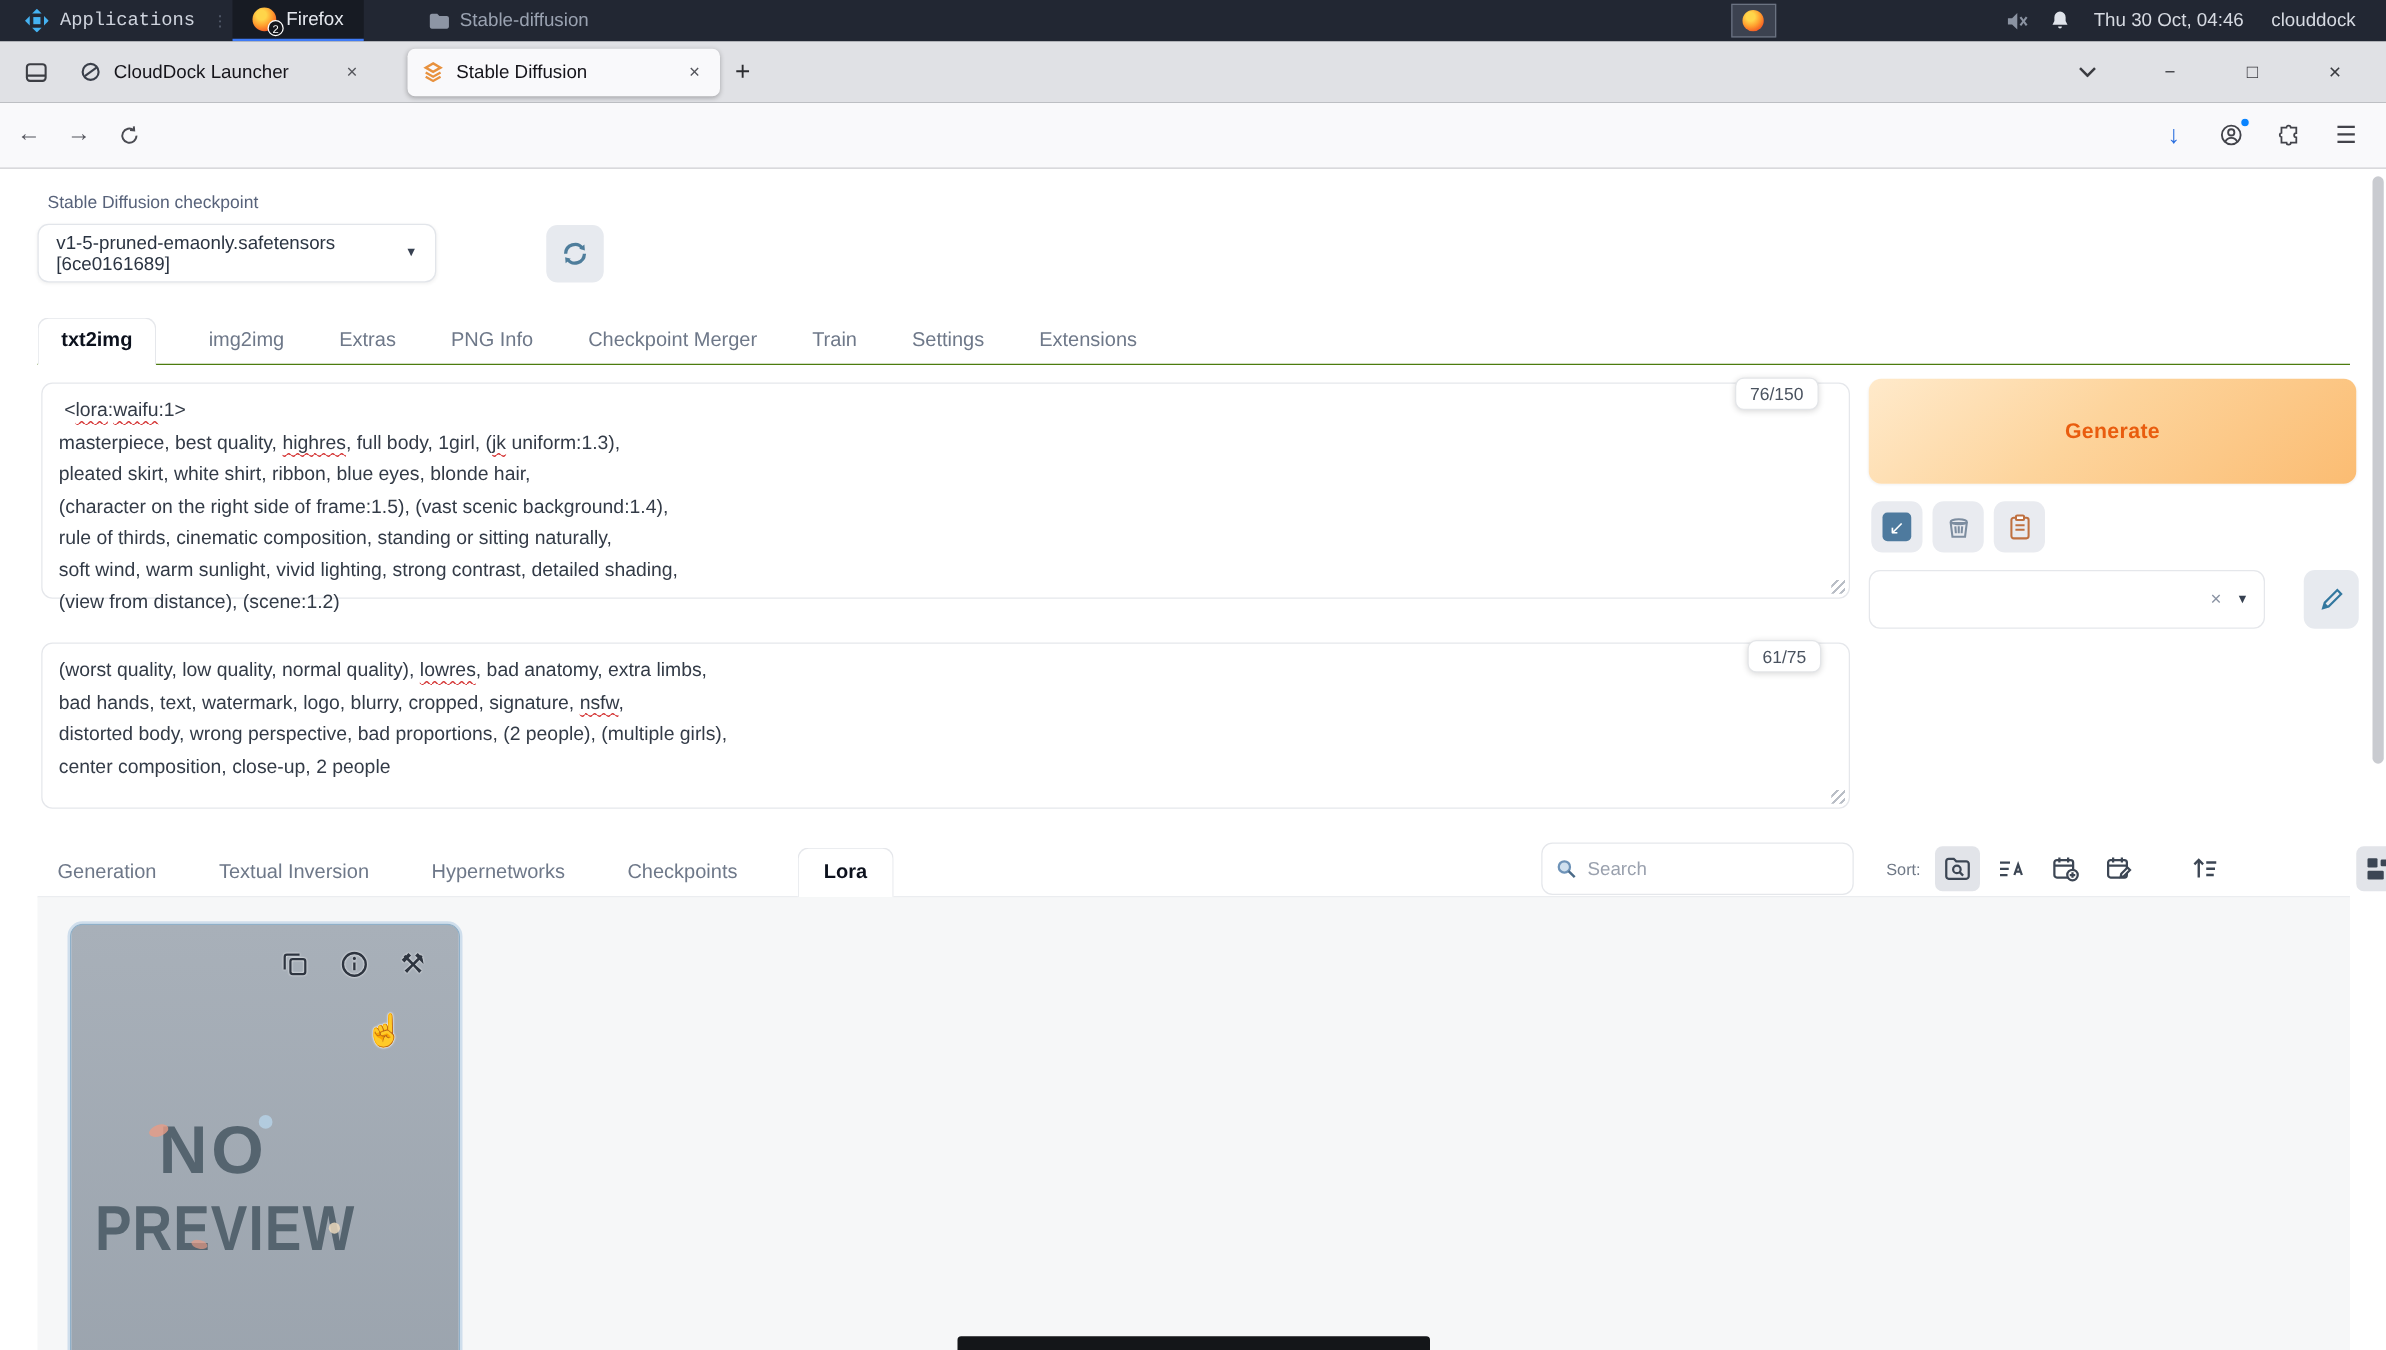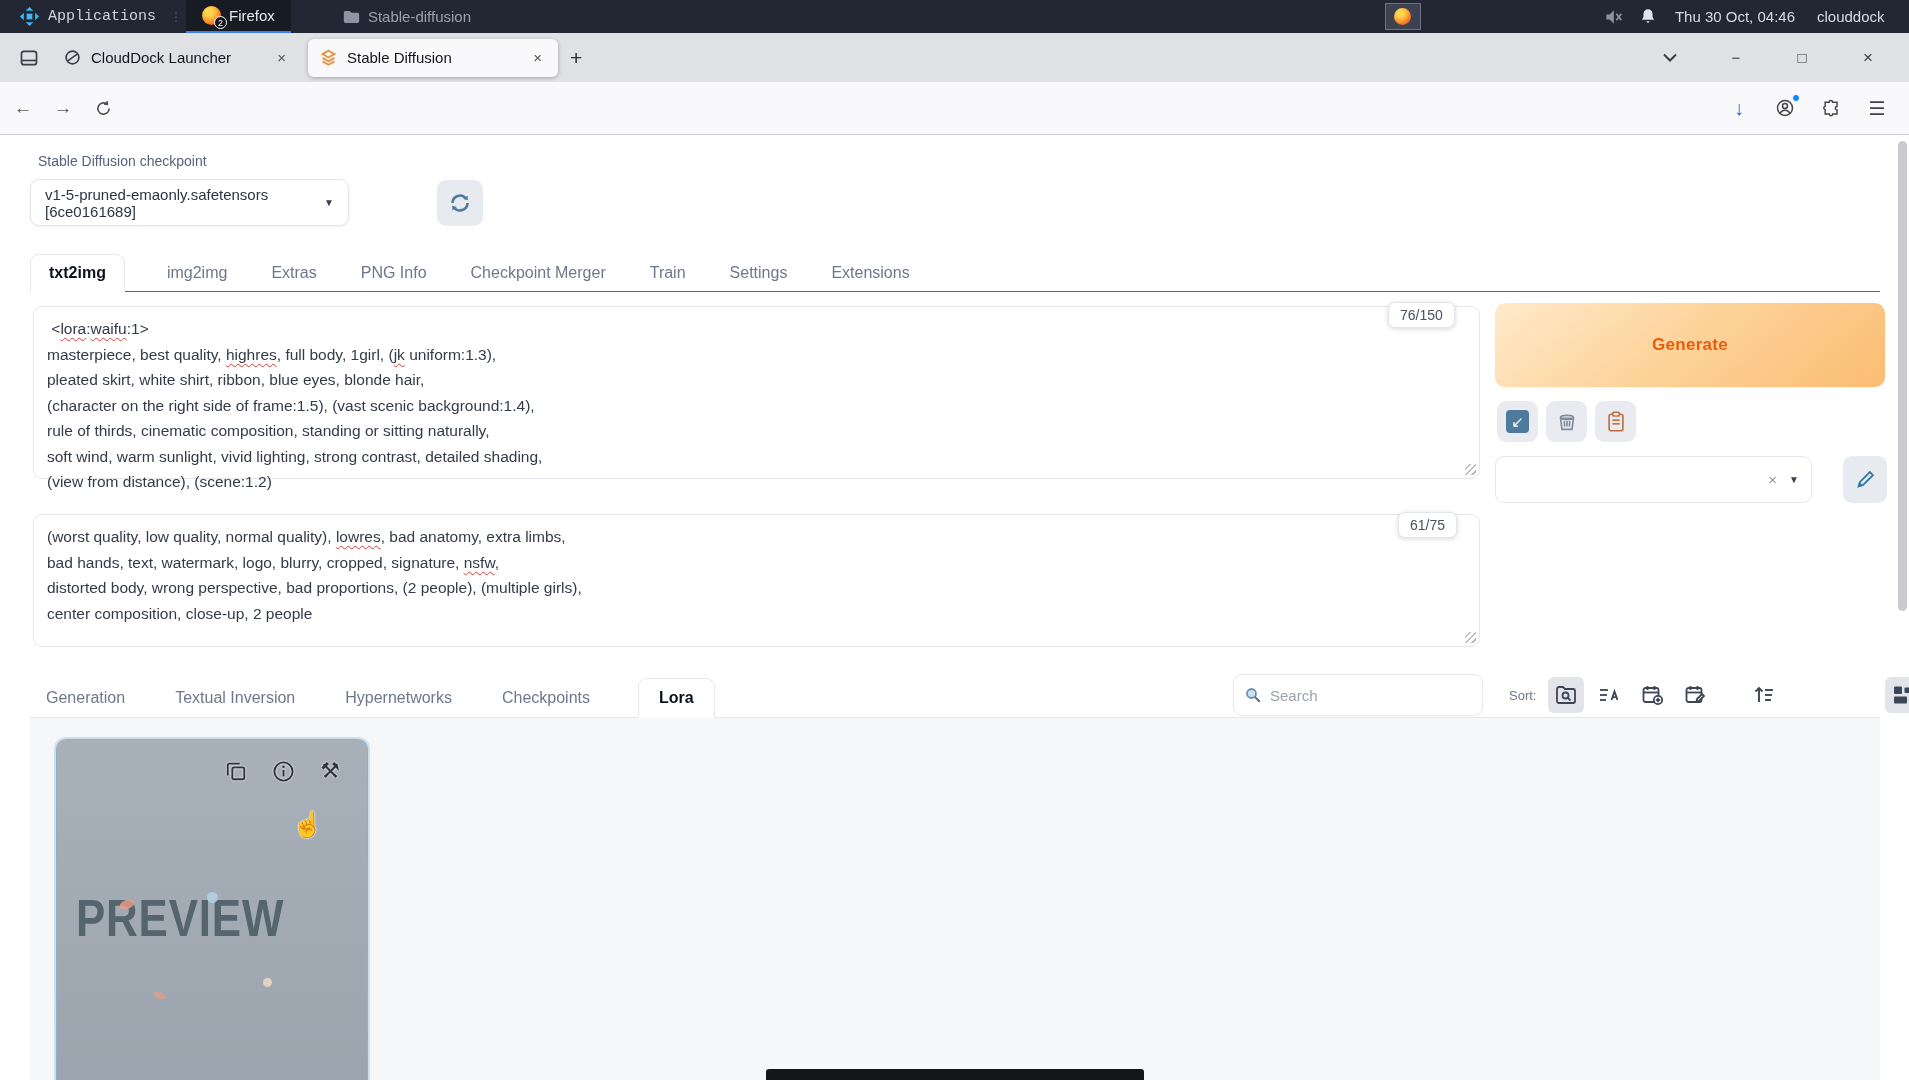--- a/index.html
+++ b/index.html
@@ -178,21 +178,21 @@
     <div class="tab inactive">
       <span>
         <svg width="17" height="17" viewBox="0 0 20 20" fill="none" stroke="#3a3f4a" stroke-width="2">
             <circle cx="10" cy="10" r="7.5"></circle>
             <line x1="4.5" y1="14" x2="15.5" y2="6"></line>
           </svg>
       </span>
       <span class="title">CloudDock Launcher</span>
       <span class="x">×</span>
     </div>
-    <div class="tab active" style="margin-left:6px;">
+    <div class="tab active" style="margin-left:24px;">
       <span>
         <svg width="17" height="17" viewBox="0 0 20 20" fill="none" stroke="#e8923f" stroke-width="2.2">
             <path d="M10 2 17 6 10 10 3 6z"></path>
             <path d="M3 10.5 10 14.5 17 10.5"></path>
             <path d="M3 14.5 10 18.5 17 14.5"></path>
           </svg>
       </span>
       <span class="title">Stable Diffusion</span>
       <span class="x">×</span>
     </div>
@@ -402,20 +402,21 @@
           <span class="cbtn">
             <svg width="23" height="23" viewBox="0 0 24 24" fill="none" stroke="#2e3540" stroke-width="2">
                 <circle cx="12" cy="12" r="9.5"></circle>
                 <line x1="12" y1="10.5" x2="12" y2="17"></line>
                 <circle cx="12" cy="7" r="1.3" fill="#2e3540" stroke="none"></circle>
               </svg>
           </span>
           <span class="cbtn">⚒</span>
         </div>
         <div class="noprev">
+          <div class="np1">NO</div>
           <div class="np2">PREVIEW</div>
         </div>
         <span class="speck sp1"></span>
         <span class="speck sp2"></span>
         <span class="speck sp3"></span>
         <span class="speck sp4"></span>
       </div>
     </div>
 
     <div class="abs hand-cursor">☝</div>

